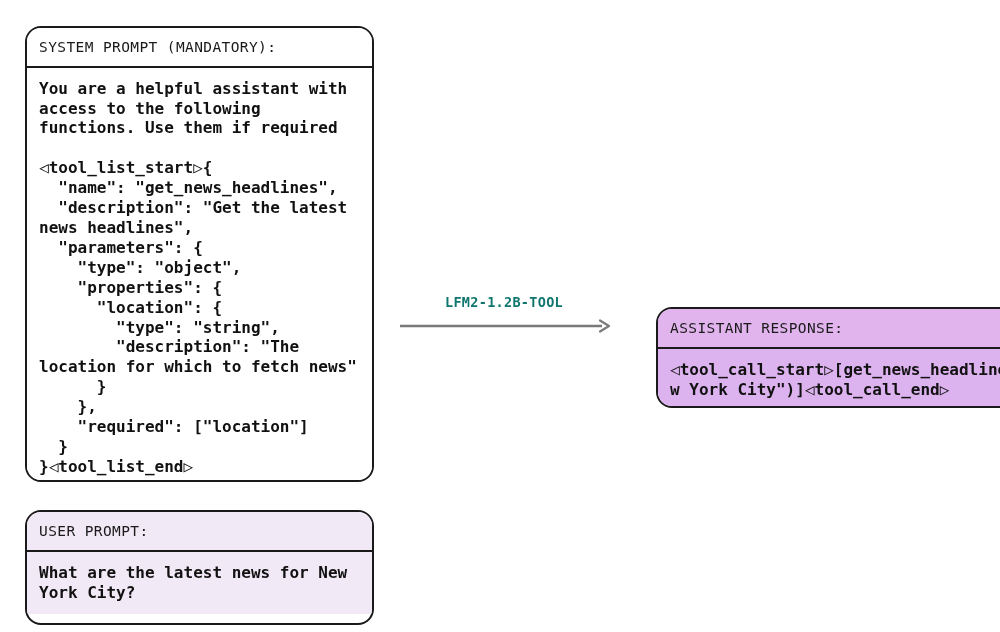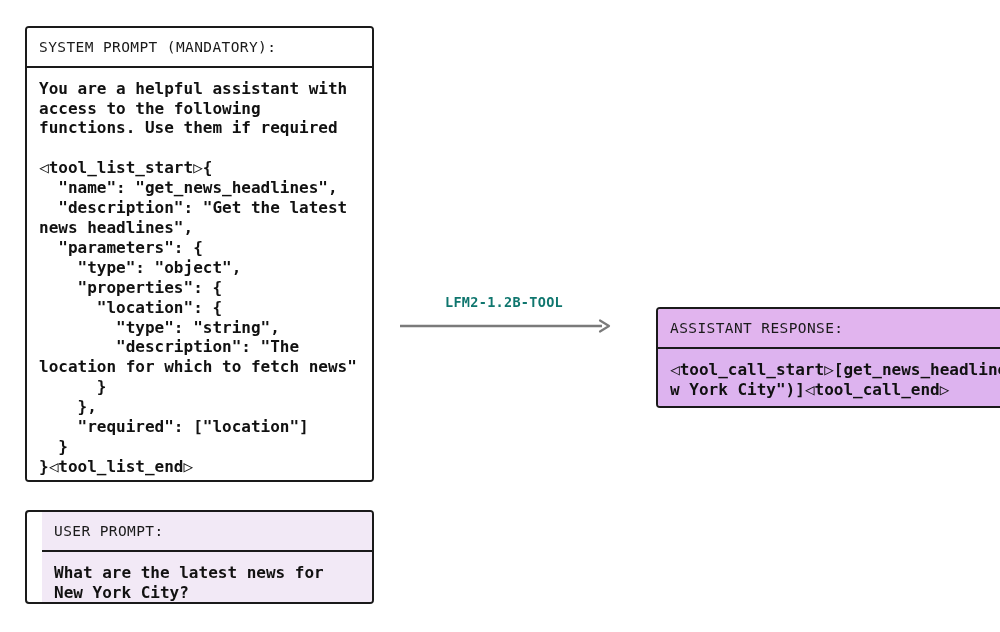--- a/index.html
+++ b/index.html
@@ -20,21 +20,21 @@
     position: relative;
     width: 1000px;
     height: 632px;
   }
 
   
   .card {
     position: absolute;
     box-sizing: border-box;
     border: 2px solid #1a1a1a;
-    border-radius: 4px;
+    border-radius: 16px;
     overflow: hidden;
     background: #ffffff;
   }
   .card-header {
     box-sizing: border-box;
     padding: 11px 12px 10px 12px;
     font-size: 14.5px;
     letter-spacing: 0.4px;
     line-height: 1.15;
     color: #1a1a1a;
@@ -60,22 +60,21 @@
     height: 456px;
   }
   #system-card .card-header { background: #ffffff; }
   #system-card .card-body   { background: #ffffff; }
 
   
   #user-card {
     left: 25px;
     top: 510px;
     width: 349px;
-    height: 94px;
-    padding-left: 15px;
+    height: 115px;
   }
   #user-card .card-header { background: #f2e9f6; }
   #user-card .card-body   { background: #f2e9f6; }
 
   
   #assistant-card {
     left: 656px;
     top: 263px;
     width: 421px;
     height: 101px;

